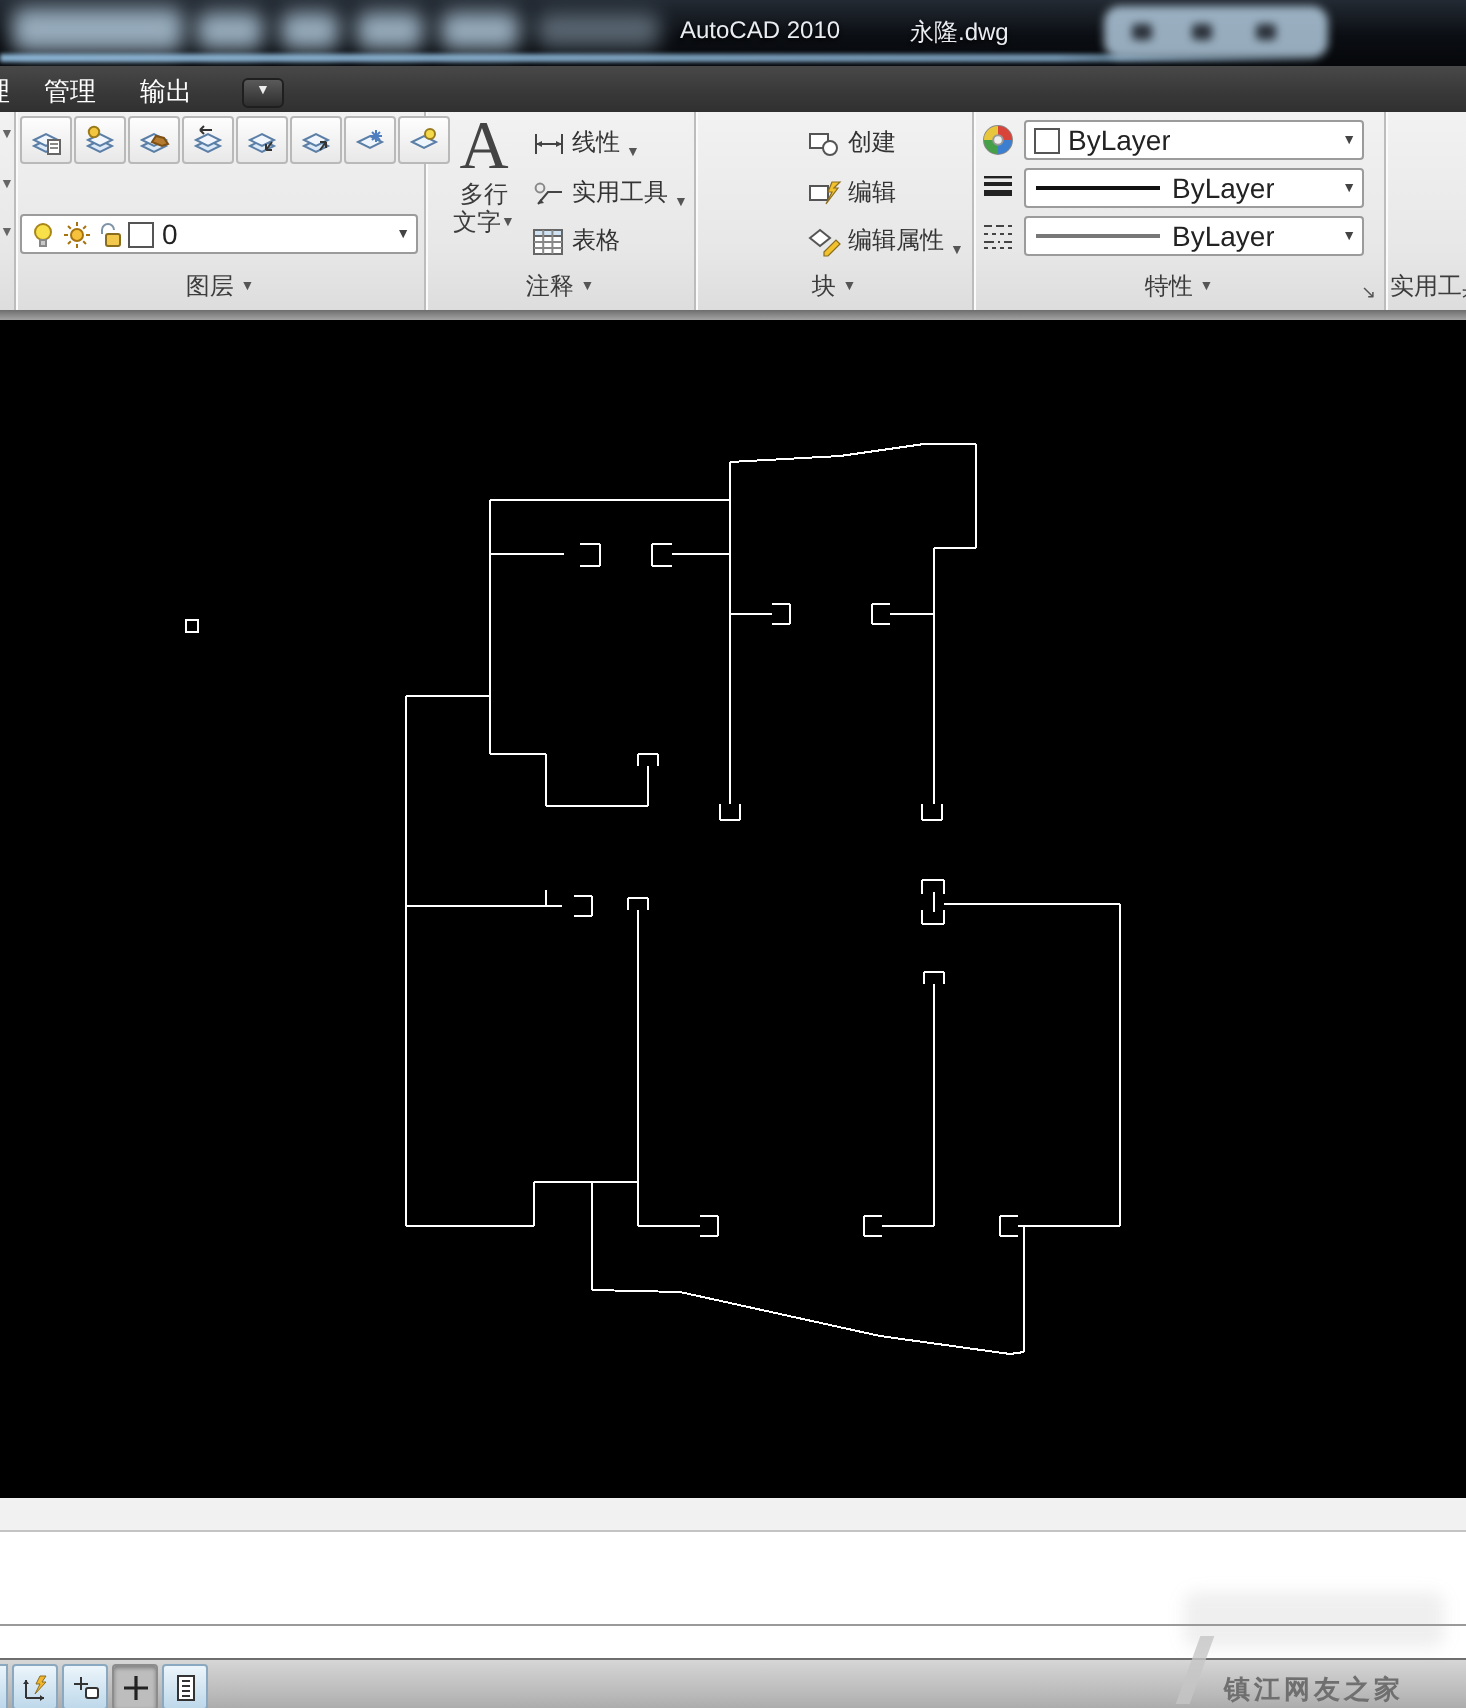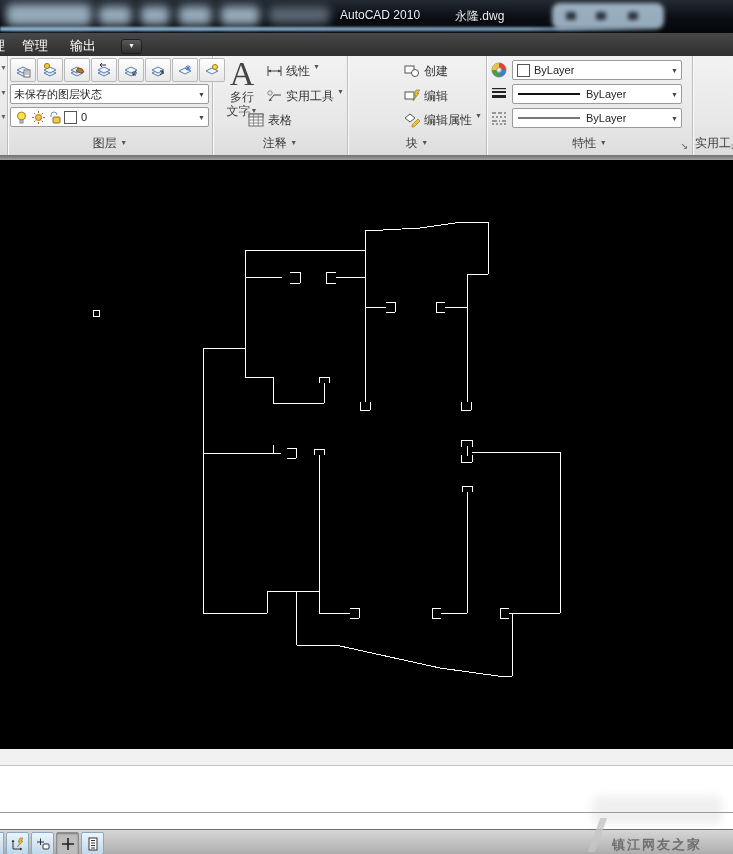--- a/index.html
+++ b/index.html
@@ -40,29 +40,29 @@
   .cutpanel{position:absolute;left:0;top:0;width:7px;height:99px;}
   .cutpanel span{position:absolute;left:0;font-size:7px;color:#666;}
 
   
   .toolstrip{position:absolute;left:2px;top:2px;display:flex;}
   .tbtn{width:24px;height:22px;border:1px solid #b9b9b9;margin-right:1px;border-radius:2px;
     background:linear-gradient(#fefefe,#e8e8e8);display:flex;align-items:center;justify-content:center;}
   .combo{position:absolute;left:2px;height:20px;background:#fff;border:1px solid #9b9b9b;
     border-radius:2px;display:flex;align-items:center;padding:0 3px;box-sizing:border-box;}
   .combo .dd{margin-left:auto;font-size:7px;color:#444;padding-left:3px;}
-  .combo .txt{font-size:11px;color:#222;white-space:nowrap;overflow:hidden;}
+  .combo .txt{font-size:14px;color:#222;white-space:nowrap;overflow:hidden;}
   .swatch{width:11px;height:11px;border:1px solid #555;background:#fff;margin:0 4px 0 1px;flex:0 0 auto;}
   .lsample{height:0;margin:0 6px 0 2px;flex:0 0 auto;}
 
   
   .bigbtn{position:absolute;text-align:center;color:#3c3c3c;}
   .bigA{font-family:"Liberation Serif",serif;font-size:34px;line-height:32px;color:#444;}
   .biglabel{font-size:12px;line-height:14px;}
-  .rowitem{position:absolute;display:flex;align-items:flex-start;font-size:12px;color:#333;white-space:nowrap;}
+  .rowitem{position:absolute;display:flex;align-items:flex-end;font-size:12px;color:#333;white-space:nowrap;}
   .rowitem .ic{width:17px;height:16px;margin-right:3px;display:inline-flex;}
   .rowitem .dd{font-size:7px;color:#555;margin-left:3px;}
 
   
   .propicon{position:absolute;left:4px;width:17px;height:16px;}
   .launcher{position:absolute;right:4px;bottom:4px;font-size:9px;color:#555;}
 
   .ribbon-edge{position:absolute;left:0;top:155px;width:733px;height:5px;
     background:linear-gradient(#6d6d6d,#a3a3a3);}
 
@@ -183,24 +183,20 @@
               <path d="M11 3v6M8 6h6M9 4l4 4M13 4l-4 4" stroke="#4d7fc0" fill="none"></path>
             </svg>
           </div>
           <div class="tbtn">
             <svg viewBox="0 0 16 16" width="16" height="16">
               <path d="M2 9l6-3 6 3-6 3z" fill="#eef5fc" stroke="#5a7ea6"></path>
               <circle cx="11" cy="5" r="2.5" fill="#f5d94d" stroke="#9a7b1c"></circle>
             </svg>
           </div>
         </div>
-      <div class="combo" style="top:28px;width:199px">
-        <span class="txt">未保存的图层状态</span>
-        <span class="dd">▼</span>
-      </div>
       <div class="combo" style="top:51px;width:199px">
         <span class="ic" style="width:15px;height:15px;display:inline-flex">
             <svg viewBox="0 0 15 15" width="15" height="15">
               <circle cx="7.5" cy="6" r="4" fill="#f7e04a" stroke="#a8861a"></circle>
               <rect x="6" y="10" width="3" height="3" fill="#c9c9c9" stroke="#888"></rect>
             </svg>
           </span>
         <span class="ic" style="width:15px;height:15px;display:inline-flex;margin-left:2px">
             <svg viewBox="0 0 15 15" width="15" height="15">
               <circle cx="7.5" cy="7.5" r="3" fill="#f6c23d" stroke="#a8730e"></circle>
@@ -244,21 +240,21 @@
         <span class="ic">
             <svg viewBox="0 0 17 16" width="17" height="16">
               <path d="M3 13l5-6h7" stroke="#444" fill="none"></path>
               <path d="M3 13l3-0.5-1.8-2z" fill="#444"></path>
               <circle cx="4" cy="5" r="2.2" fill="none" stroke="#888"></circle>
             </svg>
           </span>
         <span>实用工具</span>
         <span class="dd">▼</span>
       </div>
-      <div class="rowitem" style="left:35px;top:56px">
+      <div class="rowitem" style="left:53px;top:56px">
         <span class="ic">
             <svg viewBox="0 0 17 16" width="17" height="16">
               <rect x="1" y="2" width="14" height="12" fill="#fff" stroke="#666"></rect>
               <rect x="1" y="2" width="14" height="3" fill="#cfe3f5" stroke="#666"></rect>
               <path d="M1 8h14M1 11h14M5.6 2v12M10.2 2v12" stroke="#888"></path>
             </svg>
           </span>
         <span>表格</span>
       </div>
       <div class="panel-title">

